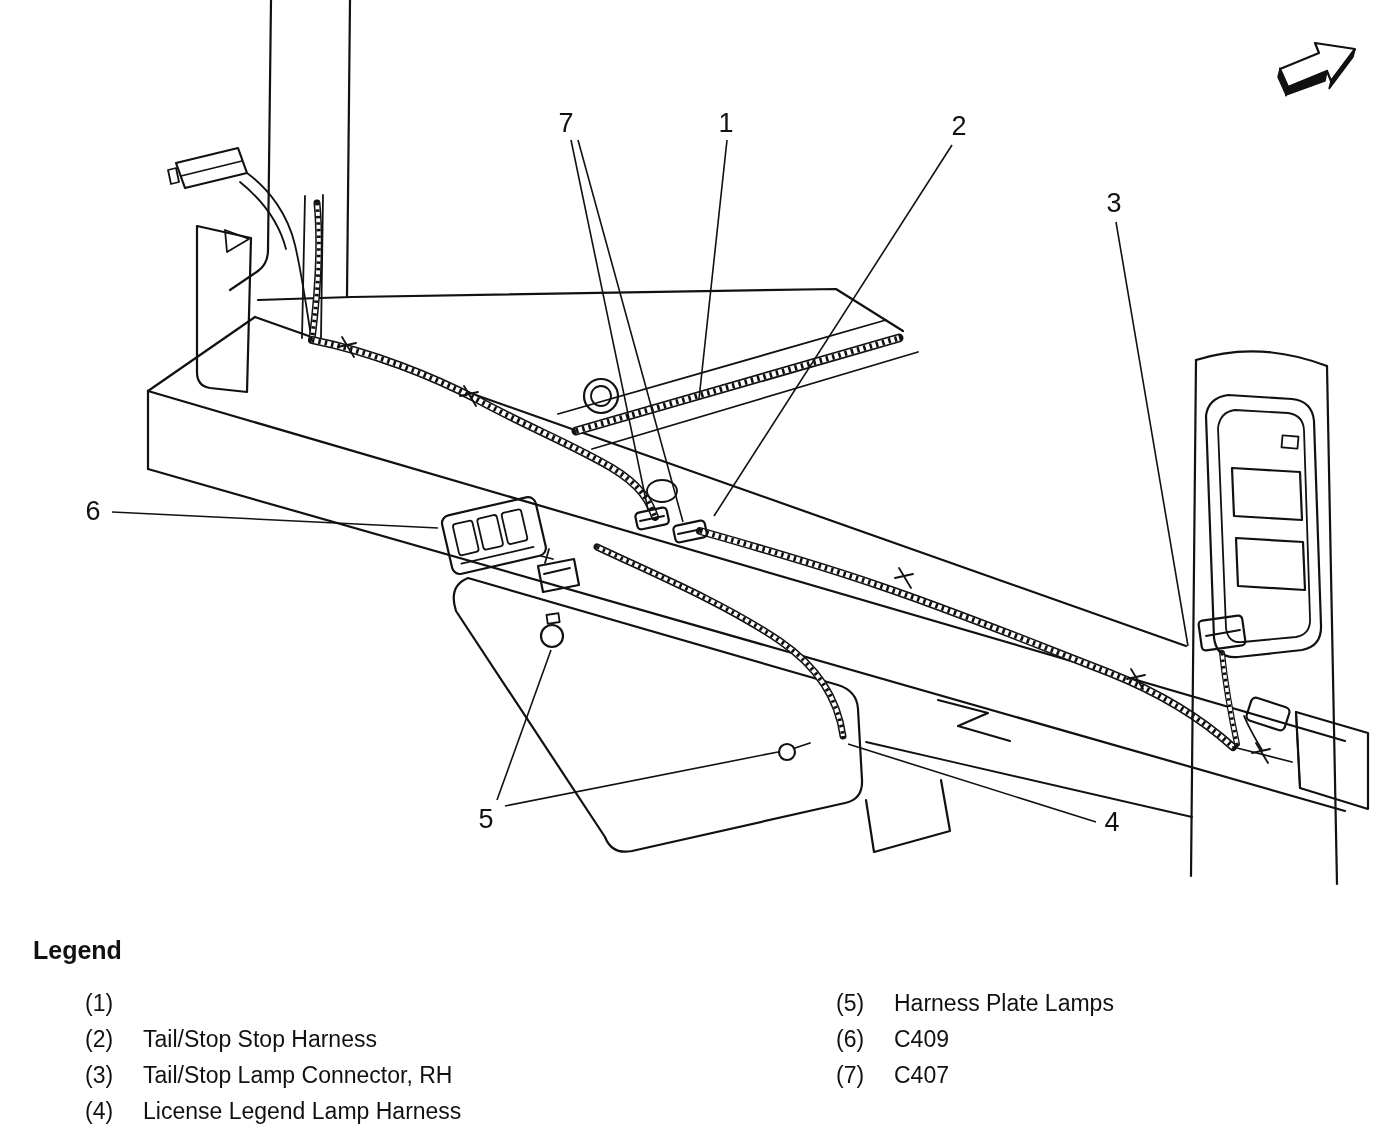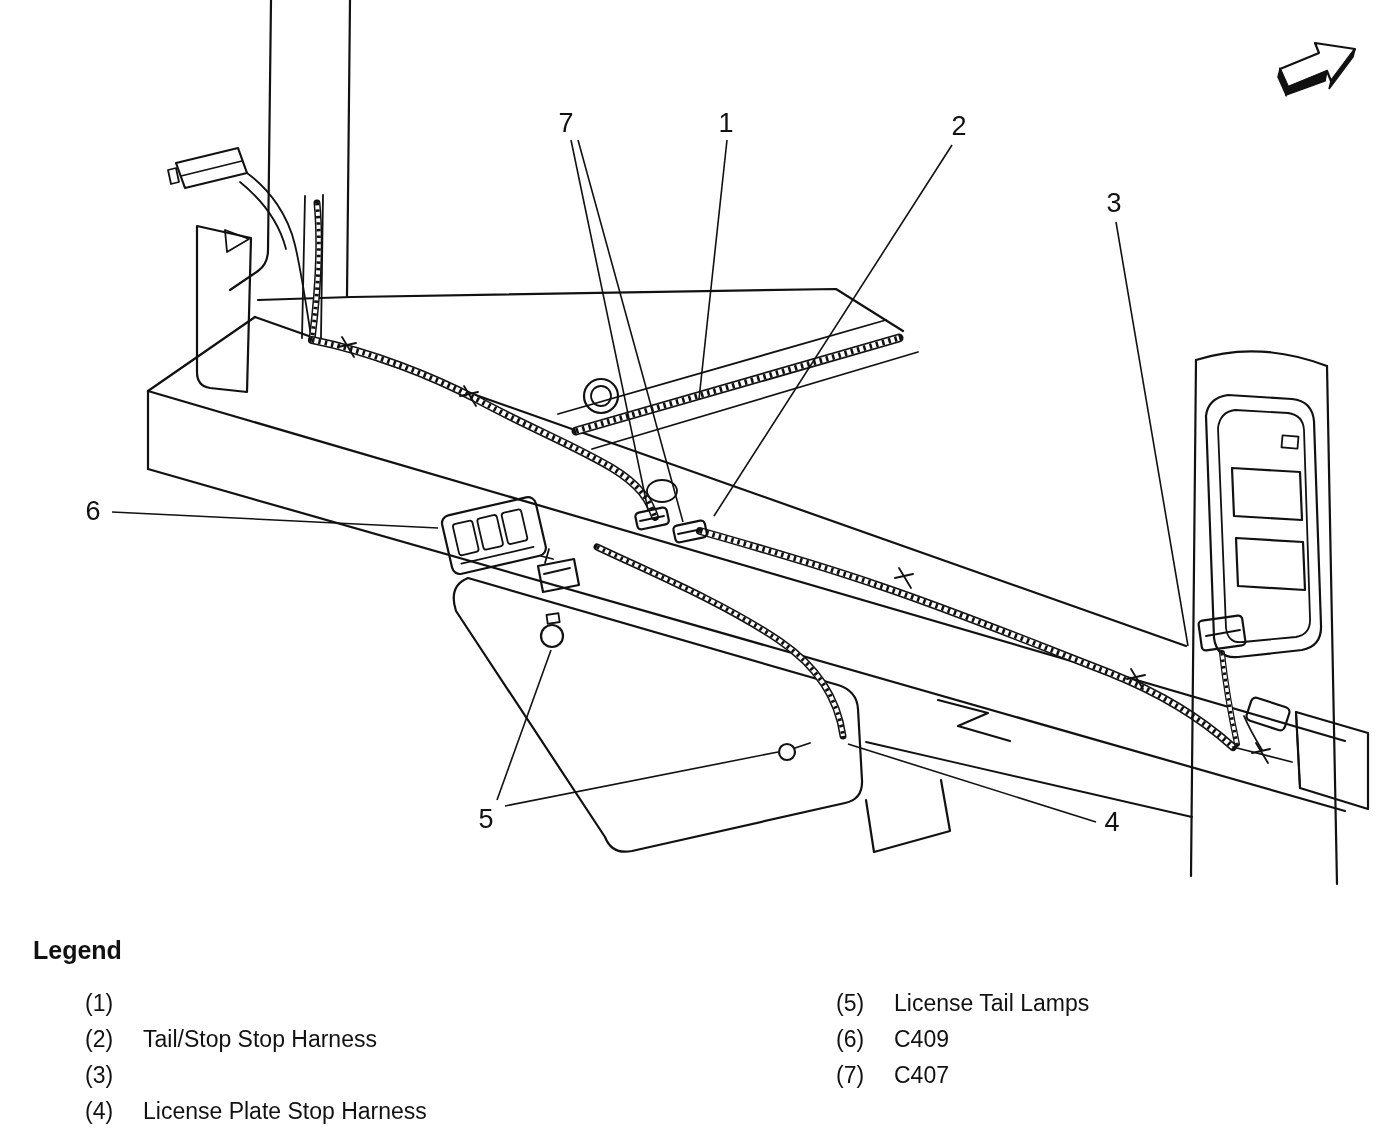--- a/index.html
+++ b/index.html
@@ -188,31 +188,32 @@
     <div class="legend-col left">
       <div class="legend-item">
         <span class="num">(1)</span>
       </div>
       <div class="legend-item">
         <span class="num">(2)</span>
         <span class="lab">Tail/Stop Stop Harness</span>
       </div>
       <div class="legend-item">
         <span class="num">(3)</span>
+        <span class="lab">Tail/Stop Lamp Connector, RH</span>
       </div>
       <div class="legend-item">
         <span class="num">(4)</span>
-        <span class="lab">License Plate Stop Harness</span>
+        <span class="lab">License Legend Lamp Harness</span>
       </div>
     </div>
 
     <div class="legend-col right">
       <div class="legend-item">
         <span class="num">(5)</span>
-        <span class="lab">License Tail Lamps</span>
+        <span class="lab">Harness Plate Lamps</span>
       </div>
       <div class="legend-item">
         <span class="num">(6)</span>
         <span class="lab">C409</span>
       </div>
       <div class="legend-item">
         <span class="num">(7)</span>
         <span class="lab">C407</span>
       </div>
     </div>

